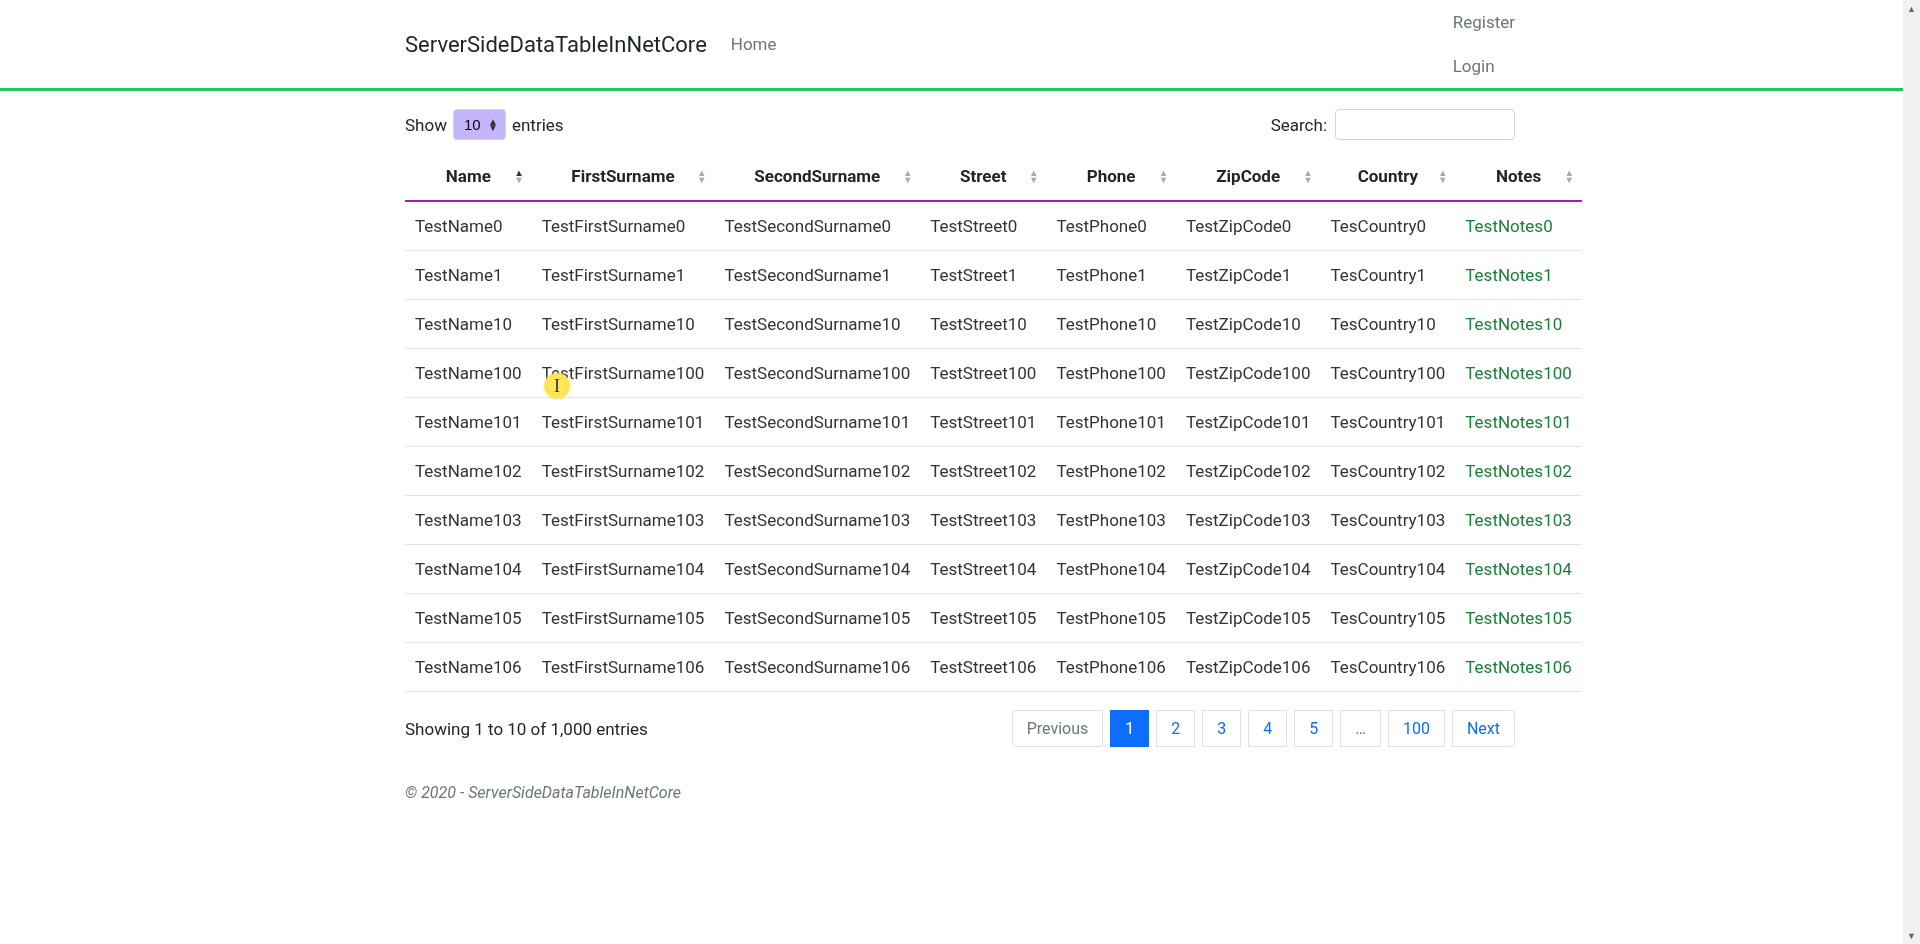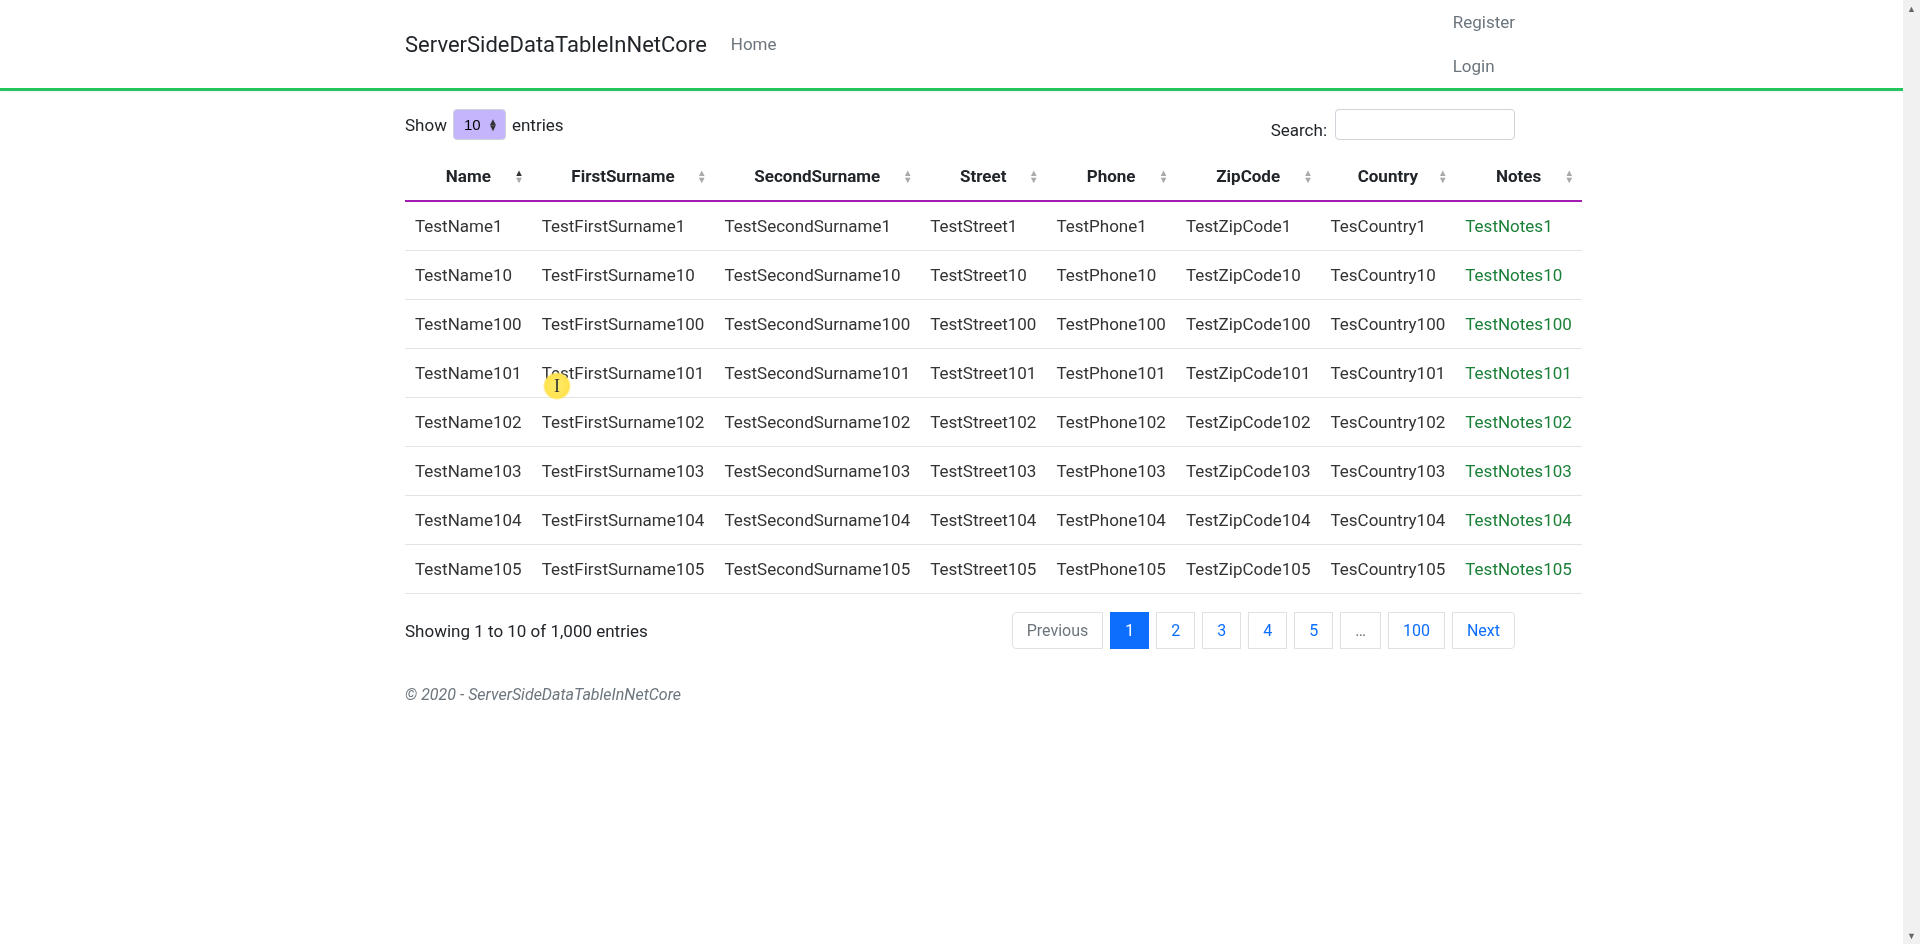--- a/index.html
+++ b/index.html
@@ -70,21 +70,21 @@
     .select-arrows {
       position: absolute;
       right: 8px;
       top: 50%;
       transform: translateY(-50%);
       pointer-events: none;
       font-size: 10px;
       line-height: 6px;
       color: #333;
     }
-    .search-control { display: flex; align-items: flex-end; gap: 8px; }
+    .search-control { display: flex; align-items: center; gap: 8px; }
     .search-control input {
       border: 1px solid #ced4da;
       border-radius: 4px;
       padding: 6px 10px;
       width: 180px;
       font-size: 15px;
     }
     table {
       width: 100%;
       border-collapse: collapse;
@@ -255,20 +255,30 @@
               <span>▾</span>
             </span></th>
           <th>Notes<span class="sort-icons">
               <span class="asc">▴</span>
               <span>▾</span>
             </span></th>
         </tr>
     </thead>
     <tbody id="body-rows">
         <tr>
+          <td>TestName0</td>
+          <td>TestFirstSurname0</td>
+          <td>TestSecondSurname0</td>
+          <td>TestStreet0</td>
+          <td>TestPhone0</td>
+          <td>TestZipCode0</td>
+          <td>TesCountry0</td>
+          <td class="notes"><a>TestNotes0</a></td>
+        </tr>
+        <tr>
           <td>TestName1</td>
           <td>TestFirstSurname1</td>
           <td>TestSecondSurname1</td>
           <td>TestStreet1</td>
           <td>TestPhone1</td>
           <td>TestZipCode1</td>
           <td>TesCountry1</td>
           <td class="notes"><a>TestNotes1</a></td>
         </tr>
         <tr>
@@ -333,20 +343,30 @@
         </tr>
         <tr>
           <td>TestName105</td>
           <td>TestFirstSurname105</td>
           <td>TestSecondSurname105</td>
           <td>TestStreet105</td>
           <td>TestPhone105</td>
           <td>TestZipCode105</td>
           <td>TesCountry105</td>
           <td class="notes"><a>TestNotes105</a></td>
+        </tr>
+        <tr>
+          <td>TestName106</td>
+          <td>TestFirstSurname106</td>
+          <td>TestSecondSurname106</td>
+          <td>TestStreet106</td>
+          <td>TestPhone106</td>
+          <td>TestZipCode106</td>
+          <td>TesCountry106</td>
+          <td class="notes"><a>TestNotes106</a></td>
         </tr>
       </tbody>
   </table>
 
   <div class="dt-bottom">
     <div>Showing 1 to 10 of 1,000 entries</div>
     <div class="pagination" id="pagination">
         <a class="page-btn disabled">Previous</a>
         <a class="page-btn active">1</a>
         <a class="page-btn ">2</a>

